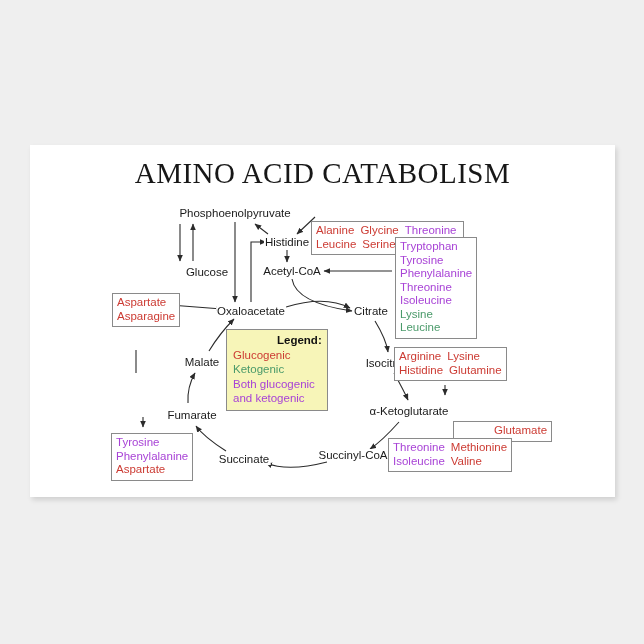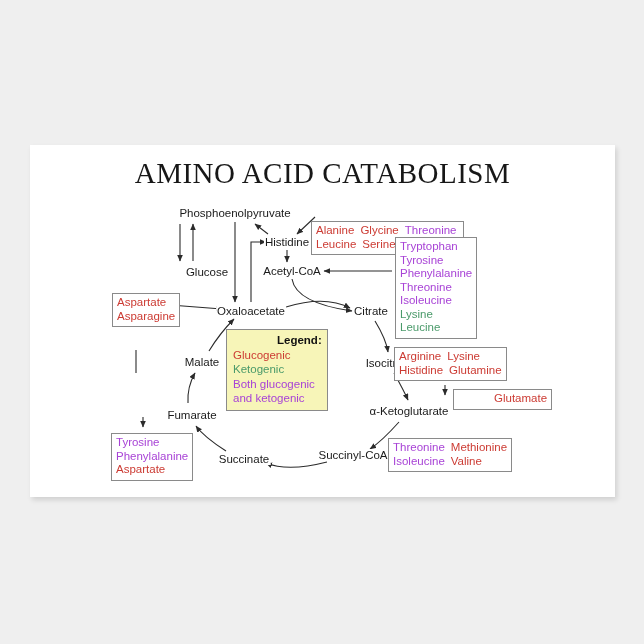--- a/index.html
+++ b/index.html
@@ -196,21 +196,21 @@
 
     <div class="aabox" style="left:364px;top:202px;">
       <span class="row">
         <span class="aa glu">Arginine</span><span class="aa glu">Lysine</span>
       </span>
       <span class="row">
         <span class="aa glu">Histidine</span><span class="aa glu">Glutamine</span>
       </span>
     </div>
 
-    <div class="aabox" style="left:423px;top:244px;padding-left:40px;">
+    <div class="aabox" style="left:423px;top:276px;padding-left:40px;">
       <span class="row glu">Glutamate</span>
     </div>
 
     <div class="aabox" style="left:358px;top:293px;">
       <span class="row">
         <span class="aa both">Threonine</span><span class="aa glu">Methionine</span>
       </span>
       <span class="row">
         <span class="aa both">Isoleucine</span><span class="aa glu">Valine</span>
       </span>

